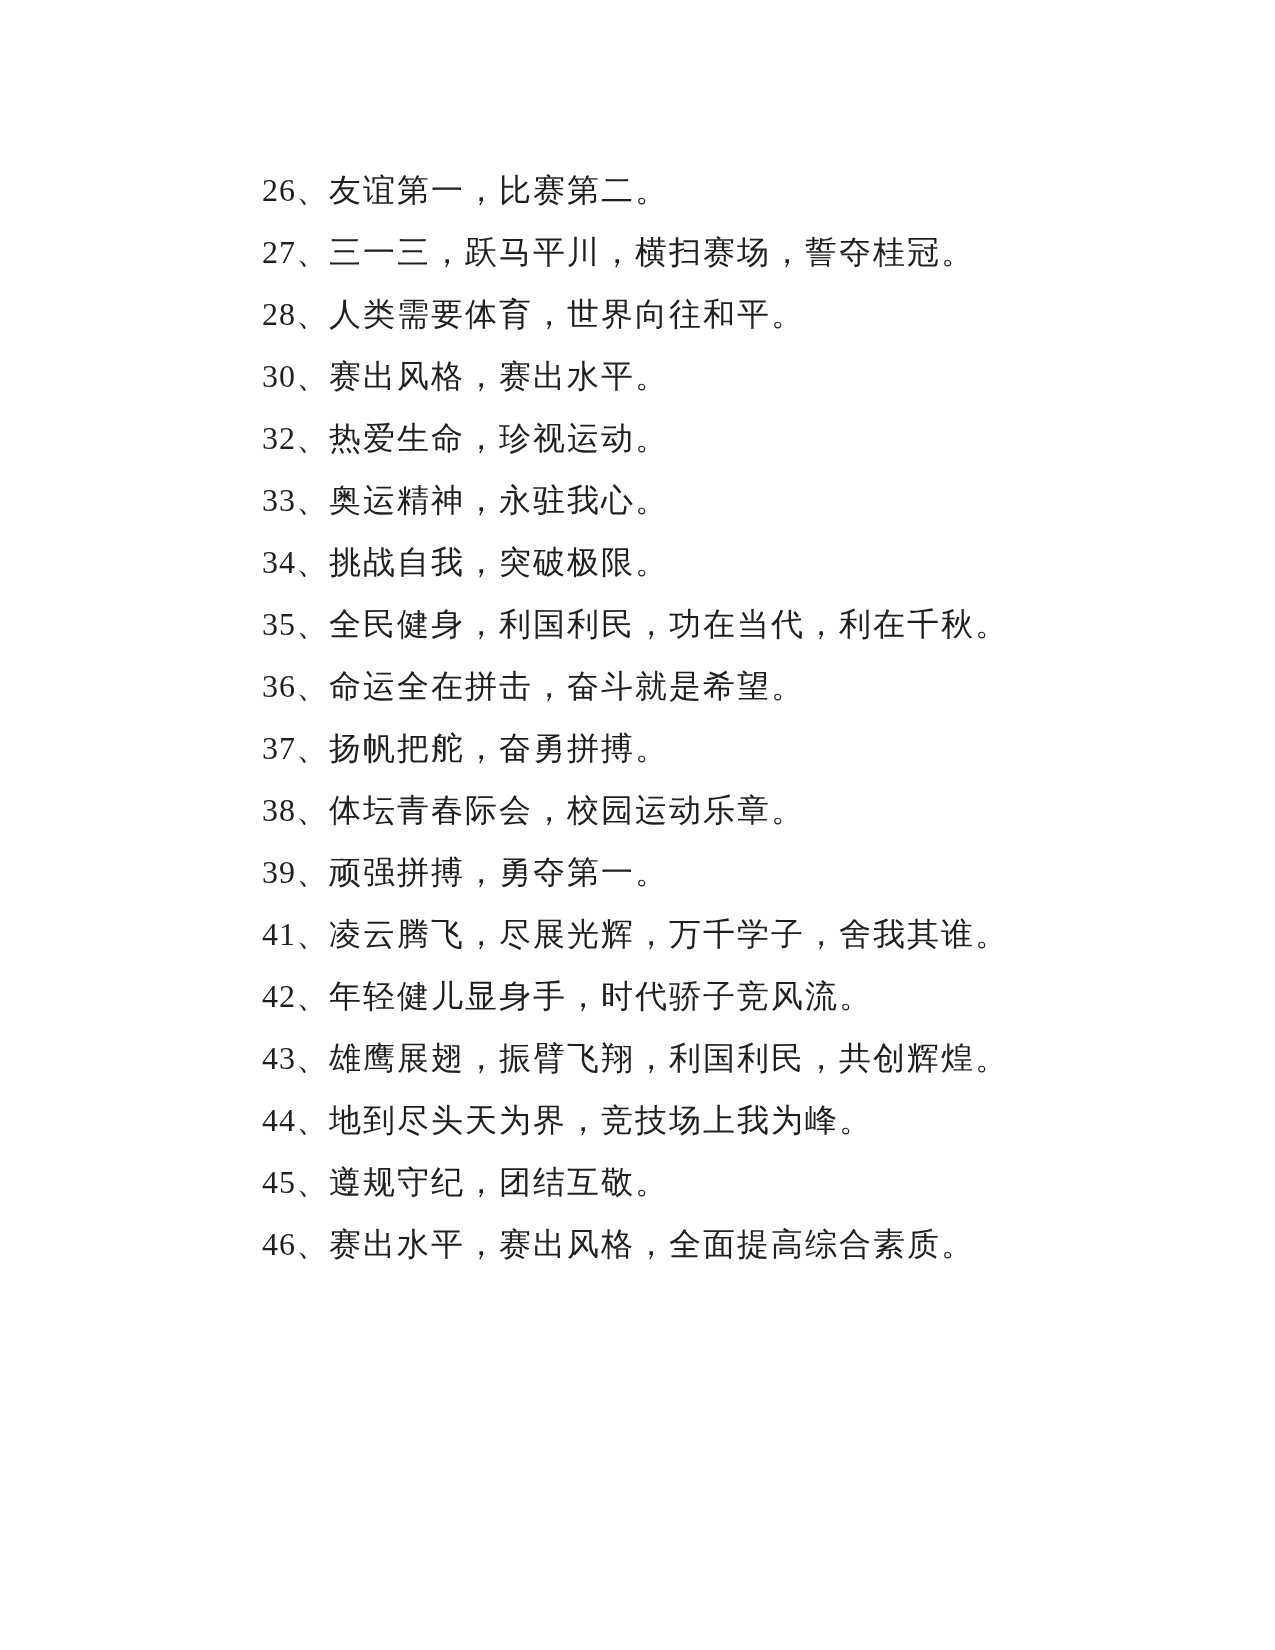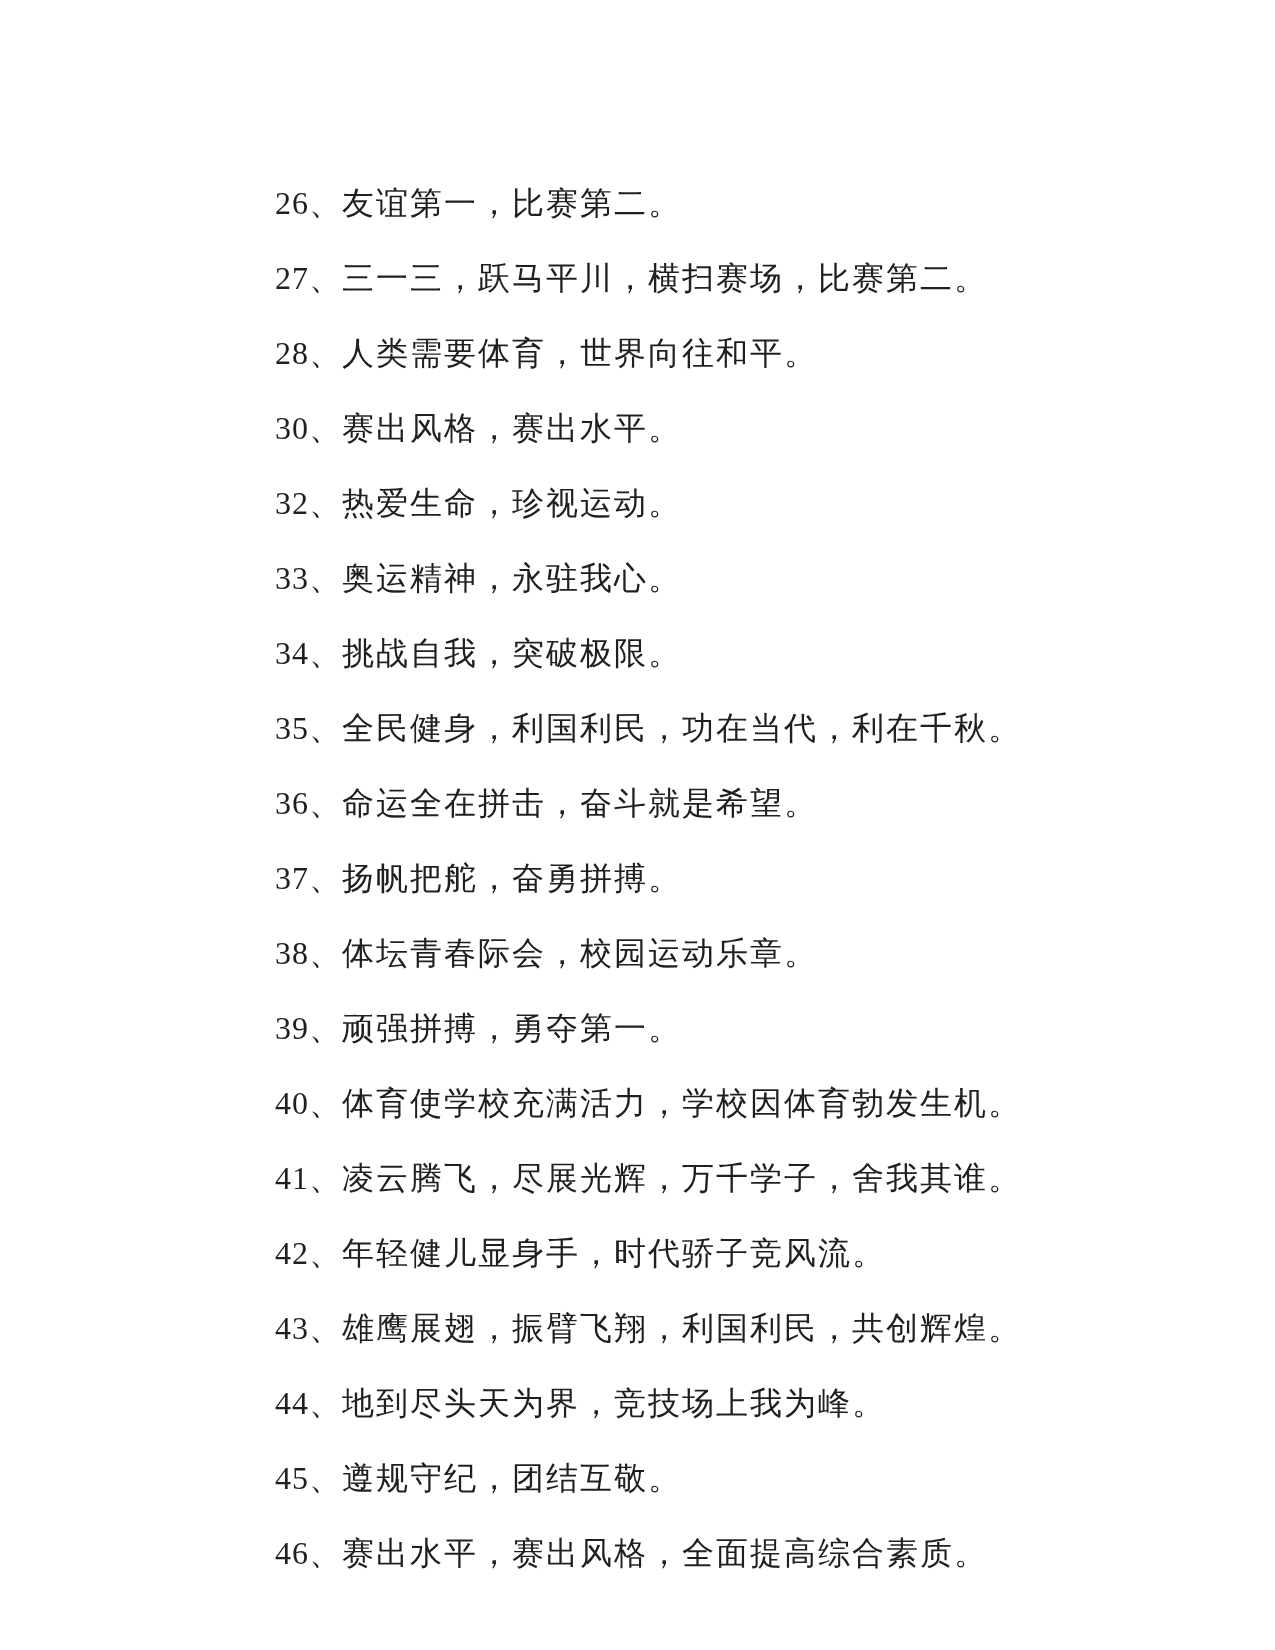--- a/index.html
+++ b/index.html
@@ -19,50 +19,49 @@
     width: 1275px;
     height: 1650px;
     background: #ffffff;
     box-sizing: border-box;
   }
   .content {
     box-sizing: border-box;
     padding: 159px 120px 0 262px;
   }
   p.line {
-    margin: 13px;
+    margin: 0;
     padding: 0;
     font-size: 32px;
     line-height: 62px;
     letter-spacing: 2px;
     white-space: nowrap;
     font-weight: 400;
   }
   p.line .num {
     letter-spacing: 1px;
   }
 </style>
 </head>
 <body>
 
 <div class="page">
   <div class="content">
     <p class="line"><span class="num">26、</span><span>友谊第一，比赛第二。</span></p>
-    <p class="line"><span class="num">27、</span><span>三一三，跃马平川，横扫赛场，比赛第二。</span></p>
+    <p class="line"><span class="num">27、</span><span>三一三，跃马平川，横扫赛场，誓夺桂冠。</span></p>
     <p class="line"><span class="num">28、</span><span>人类需要体育，世界向往和平。</span></p>
     <p class="line"><span class="num">30、</span><span>赛出风格，赛出水平。</span></p>
     <p class="line"><span class="num">32、</span><span>热爱生命，珍视运动。</span></p>
     <p class="line"><span class="num">33、</span><span>奥运精神，永驻我心。</span></p>
     <p class="line"><span class="num">34、</span><span>挑战自我，突破极限。</span></p>
     <p class="line"><span class="num">35、</span><span>全民健身，利国利民，功在当代，利在千秋。</span></p>
     <p class="line"><span class="num">36、</span><span>命运全在拼击，奋斗就是希望。</span></p>
     <p class="line"><span class="num">37、</span><span>扬帆把舵，奋勇拼搏。</span></p>
     <p class="line"><span class="num">38、</span><span>体坛青春际会，校园运动乐章。</span></p>
     <p class="line"><span class="num">39、</span><span>顽强拼搏，勇夺第一。</span></p>
-    <p class="line"><span class="num">40、</span><span>体育使学校充满活力，学校因体育勃发生机。</span></p>
     <p class="line"><span class="num">41、</span><span>凌云腾飞，尽展光辉，万千学子，舍我其谁。</span></p>
     <p class="line"><span class="num">42、</span><span>年轻健儿显身手，时代骄子竞风流。</span></p>
     <p class="line"><span class="num">43、</span><span>雄鹰展翅，振臂飞翔，利国利民，共创辉煌。</span></p>
     <p class="line"><span class="num">44、</span><span>地到尽头天为界，竞技场上我为峰。</span></p>
     <p class="line"><span class="num">45、</span><span>遵规守纪，团结互敬。</span></p>
     <p class="line"><span class="num">46、</span><span>赛出水平，赛出风格，全面提高综合素质。</span></p>
   </div>
 </div>
 
 </body></html>

